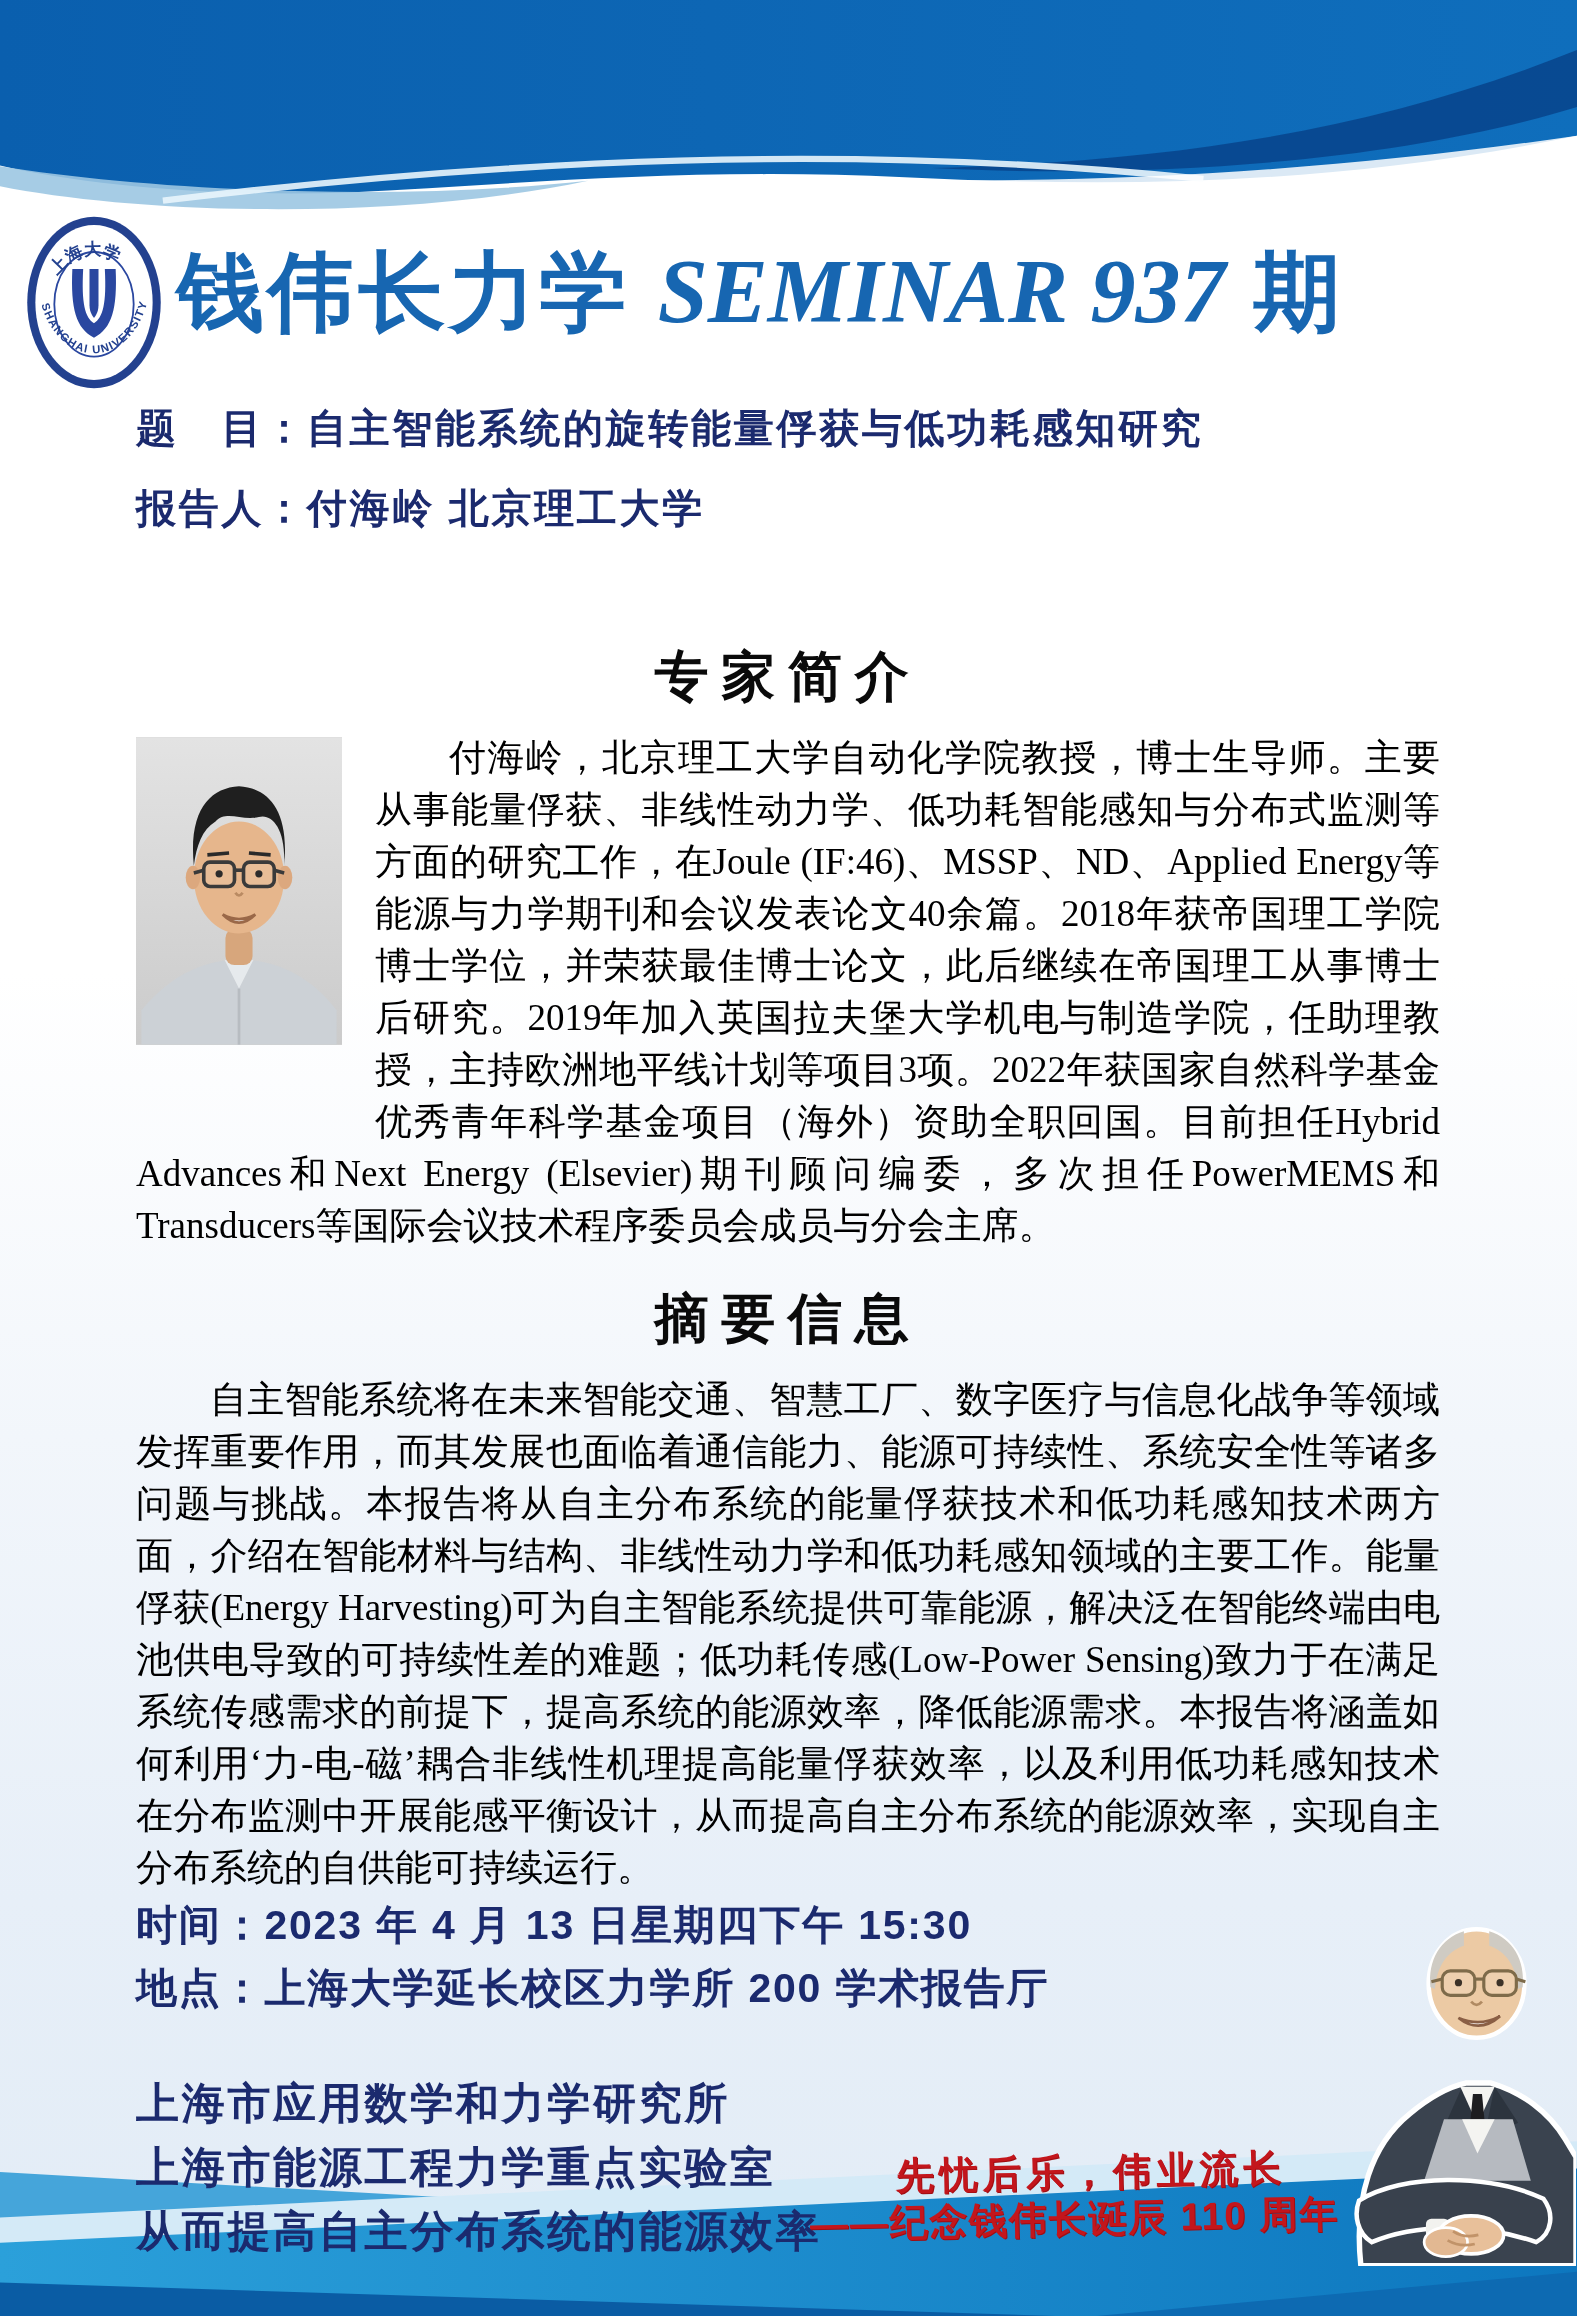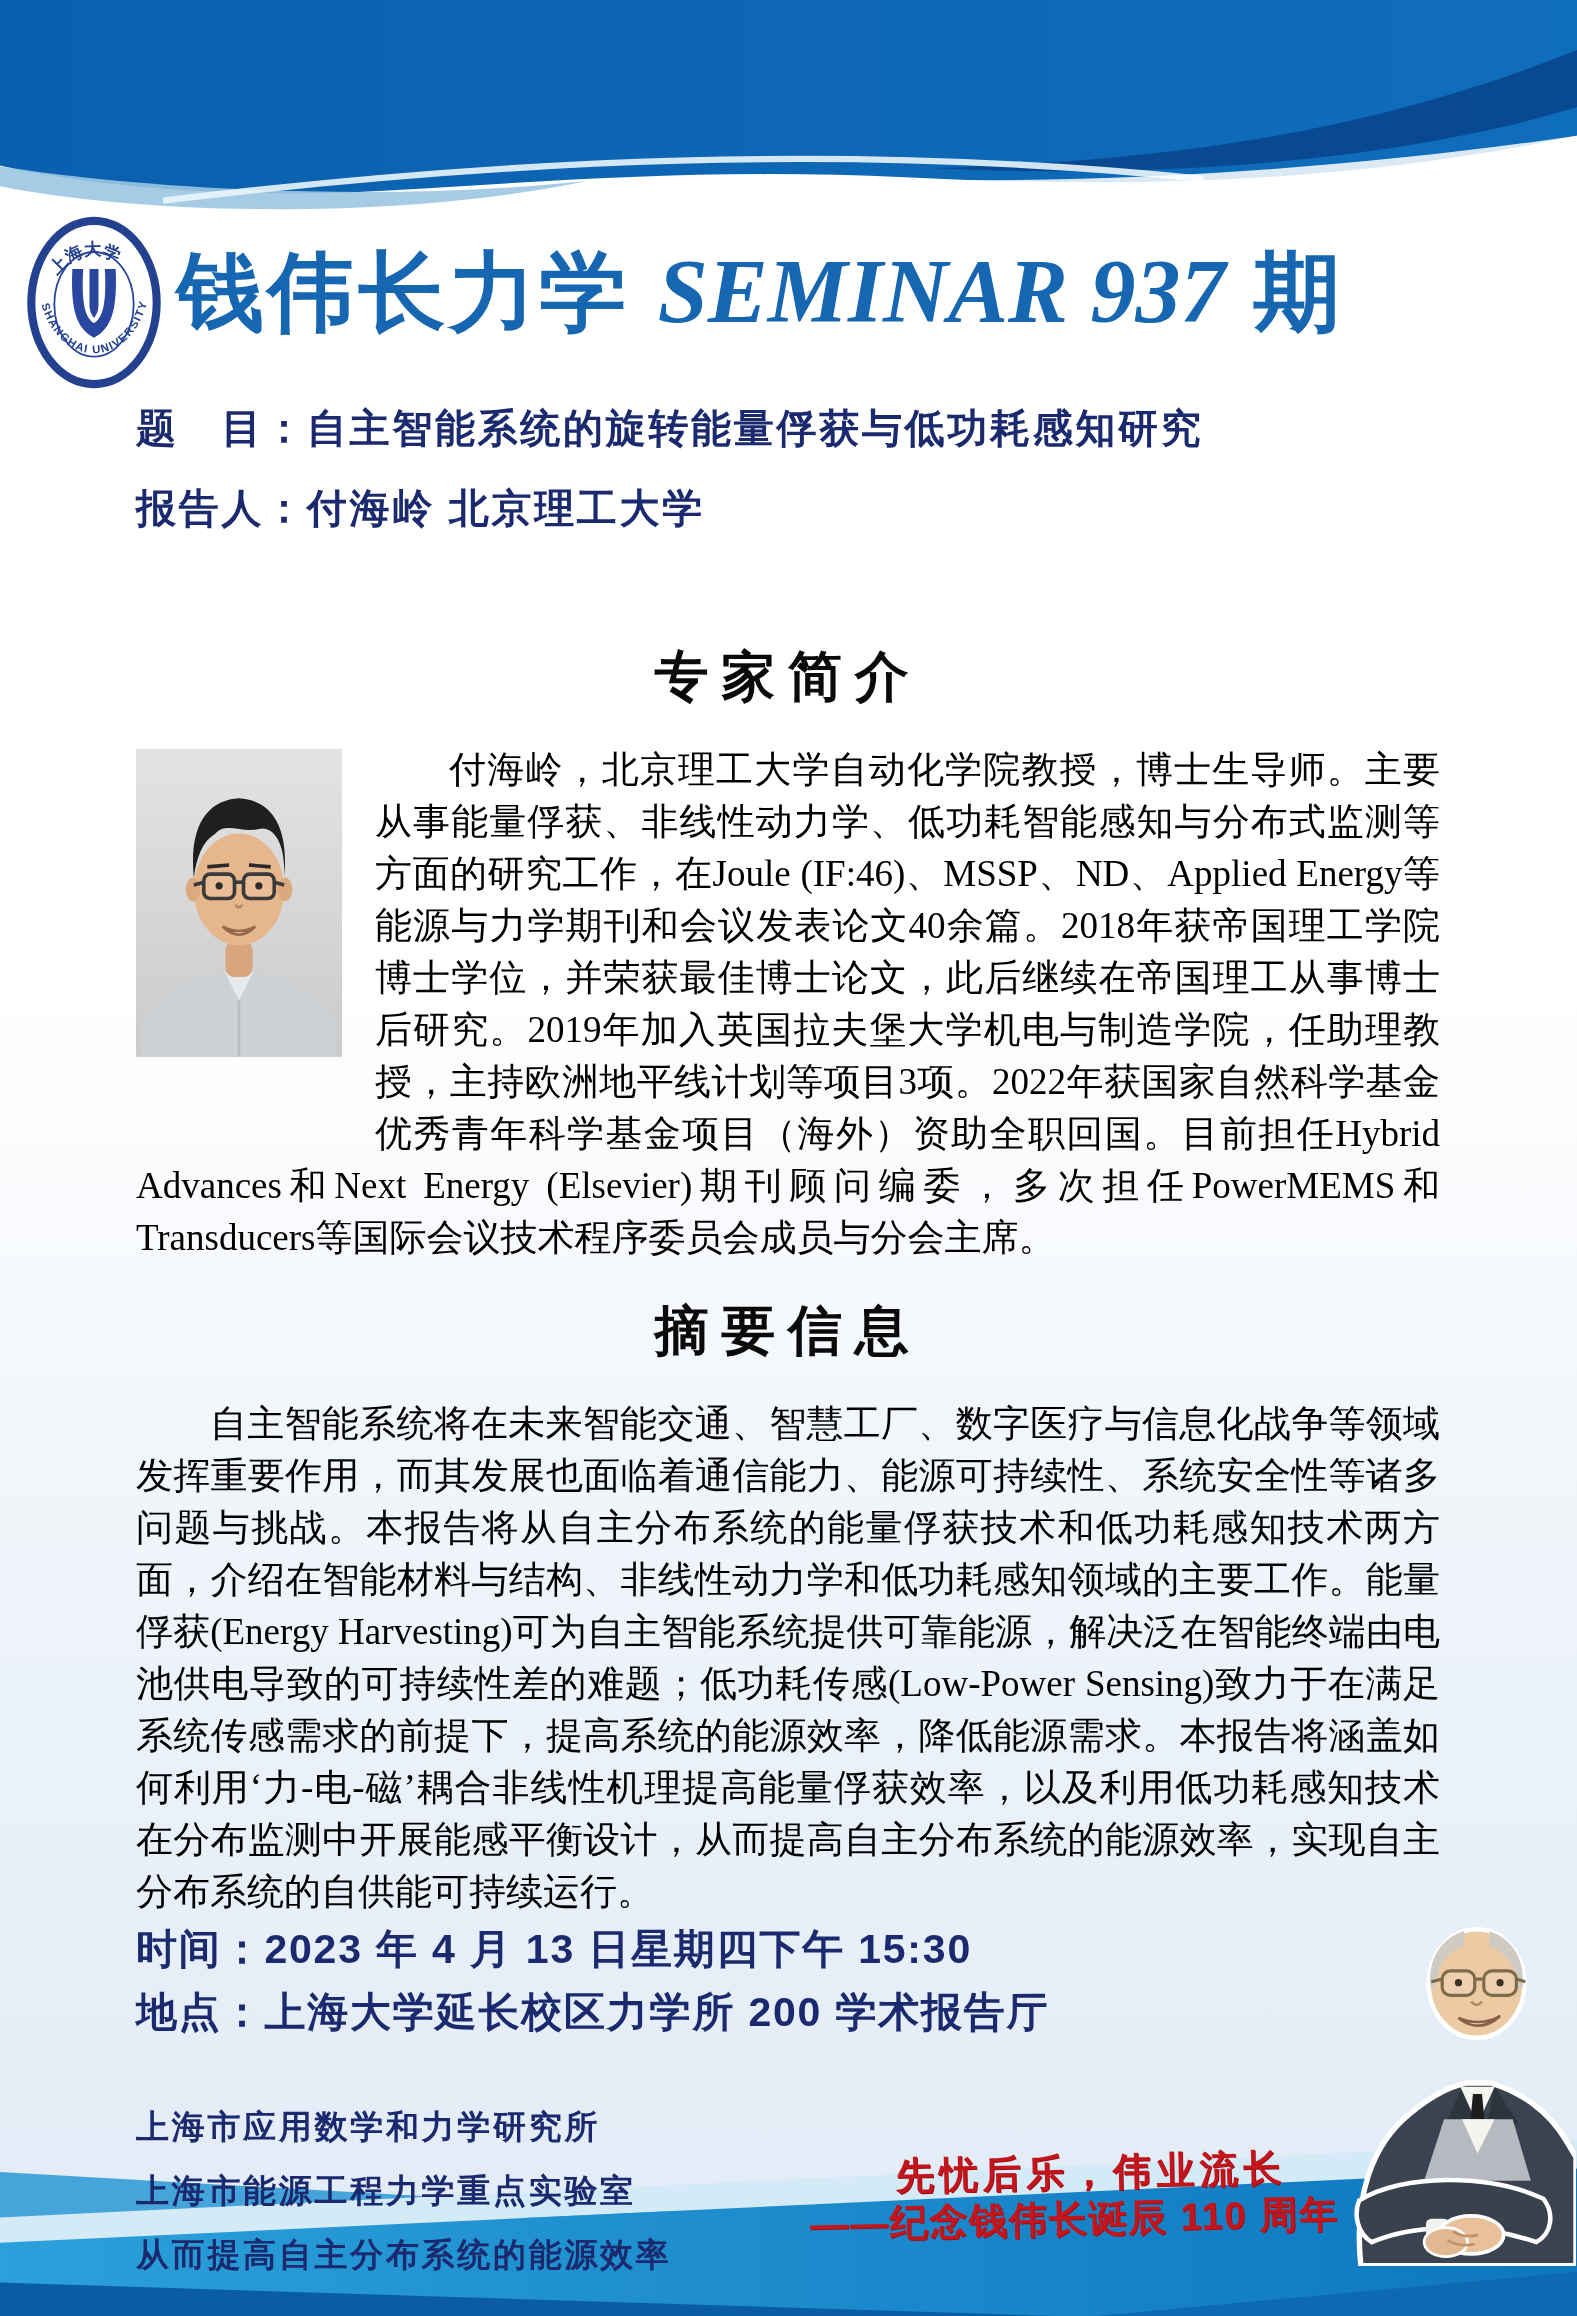--- a/index.html
+++ b/index.html
@@ -29,35 +29,35 @@
     color:#1b2a6e;font-weight:900;font-size:40px;line-height:51px;letter-spacing:2.7px;
   }
   .info-line + .info-line{margin-top:29px;}
   .section-heading{
     margin:107px auto 0 auto;text-align:center;
     font-family:"Liberation Serif","DejaVu Serif",serif;
     font-size:54px;font-weight:900;color:#0a0a0a;letter-spacing:12.7px;
   }
   .section-heading.abstract{margin-top:31px;}
   .body-text{
-    margin-top:30px;
+    margin-top:18px;
     font-family:"Liberation Serif","DejaVu Serif",serif;
     font-size:37px;line-height:52px;color:#000;
     text-align:justify;text-indent:2em;
   }
   .photo-box{
     float:left;width:206px;height:308px;margin:5.4px 33px 52px 0;
     background:#d9d9d9;
   }
   .photo-box svg{display:block;width:100%;height:100%;}
   .clear{clear:both;}
   .logistics{}
   .logi-line{color:#1b2a6e;font-weight:900;font-size:41px;line-height:63px;letter-spacing:1.8px;}
   .orgs{margin-top:51px;}
-  .org-line{color:#1b2a6e;font-weight:900;font-size:33px;line-height:64px;letter-spacing:2.7px;}
+  .org-line{color:#1b2a6e;font-weight:900;font-size:43px;line-height:64px;letter-spacing:2.7px;}
   
   .motto-line1{
     position:absolute;right:291px;bottom:119px;z-index:5;
     color:#c3161c;font-weight:900;font-size:38px;letter-spacing:5.4px;
     transform:rotate(-1.2deg);
     text-shadow:0.9px 0.9px 0 #a00d12;
   }
   .motto-line2{
     position:absolute;right:239px;bottom:72px;z-index:5;
     color:#c3161c;font-weight:900;font-size:38px;letter-spacing:1.8px;

